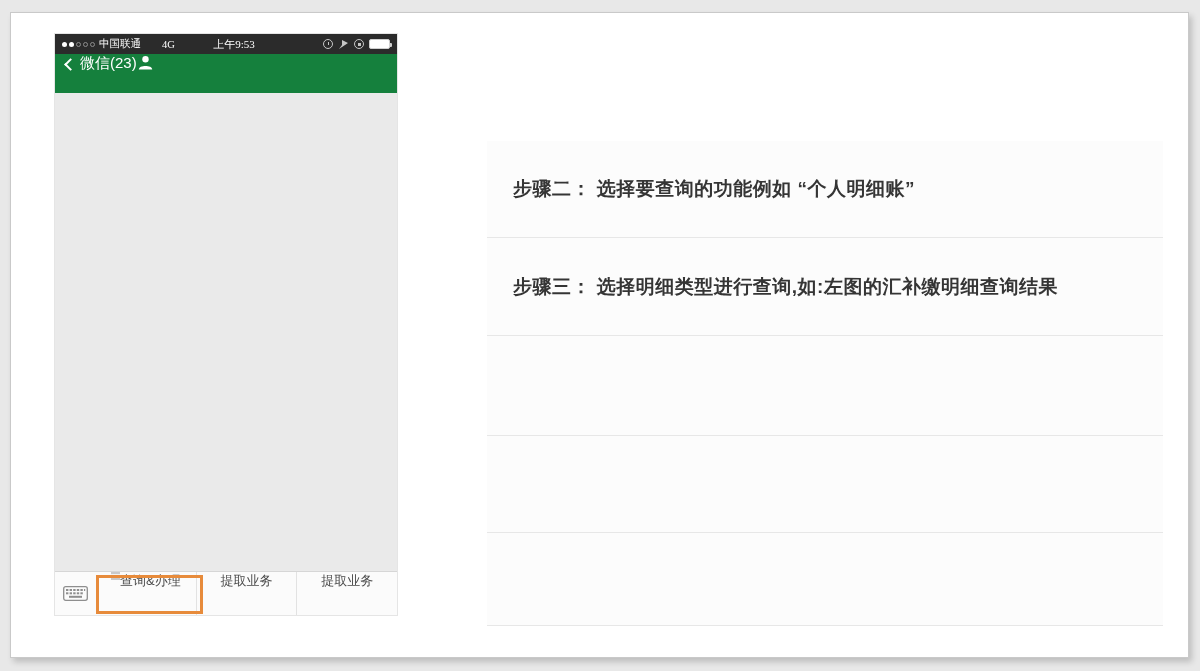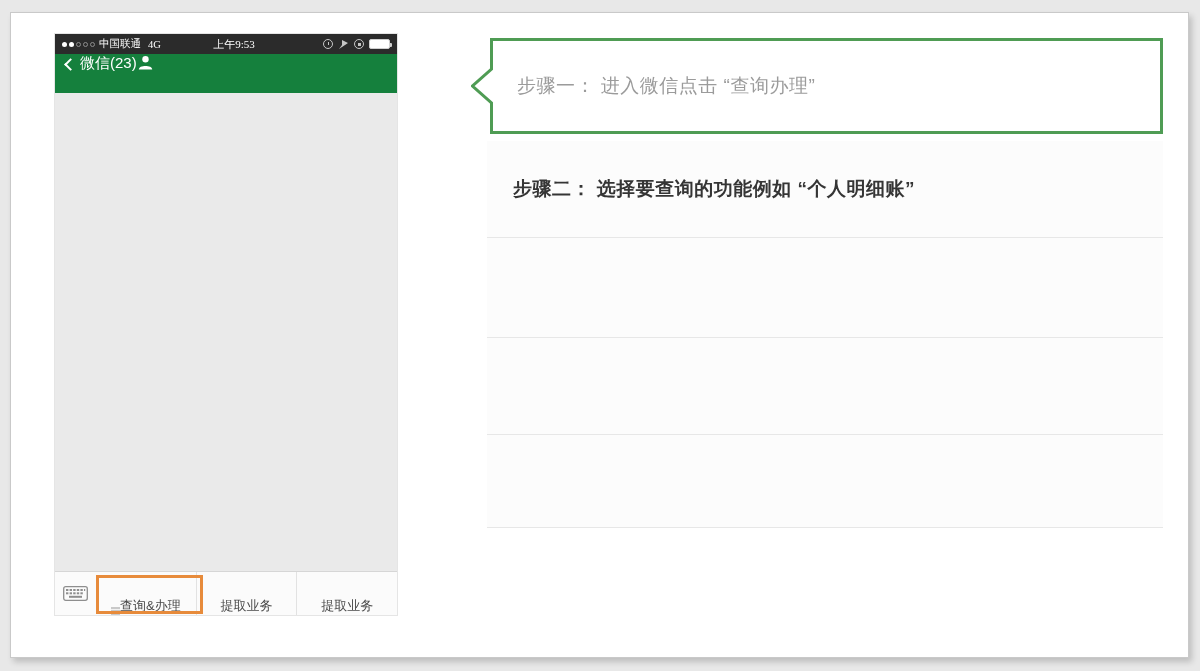--- a/index.html
+++ b/index.html
@@ -13,21 +13,21 @@
   
   .phone { position:absolute; left:44px; top:21px; width:342px; height:581px;
     display:flex; flex-direction:column; box-shadow:0 0 0 1px rgba(0,0,0,.10); }
 
   .statusbar { height:20px; background:#2b2b2b; color:#fff; display:flex;
     align-items:center; padding:0 7px; font-size:10.5px; position:relative;font-family:Liberation Serif, serif; }
   .sig { display:flex; gap:2px; align-items:center; margin-right:4px; }
   .sig i { width:5px; height:5px; border-radius:50%; display:block; }
   .sig i.on { background:#fff; }
   .sig i.off { border:1px solid #8d8d8d; }
-  .net { margin-left:7px; }
+  .net { margin-left:21px; }
   .sb-time { position:absolute; left:16px; right:0; text-align:center; font-size:11px; }
   .sb-right { margin-left:auto; display:flex; align-items:center; gap:5px; }
   .clockic { width:10px; height:10px; border:1px solid #c7c7c7; border-radius:50%; position:relative; }
   .clockic:after { content:""; position:absolute; left:4px; top:2px; width:1px; height:3px; background:#c7c7c7; }
   .lockic { width:10px; height:10px; border:1px solid #c7c7c7; border-radius:50%; position:relative; }
   .lockic:after { content:""; position:absolute; left:3px; top:3px; width:3px; height:3px; background:#c7c7c7; }
   .batt { width:21px; height:10px; border:1px solid #cfcfcf; border-radius:2px;
     position:relative; background:#fff; }
   .batt:after { content:""; position:absolute; right:-3px; top:2.5px; width:2px; height:4px;
     background:#cfcfcf; border-radius:0 1px 1px 0; }
@@ -39,21 +39,21 @@
     transform:rotate(45deg); display:inline-block; margin-top:1px; }
   .nav-title { flex:1; text-align:center; font-size:17px; font-weight:bold;
     display:flex; align-items:center; justify-content:center; gap:4px; }
   .hset { opacity:.75; }
 
   .chat { flex:1; background:#eaeaea; }
 
   .menubar { height:44px; background:#fbfbfb; border-top:1px solid #d6d6d6;
     display:flex; align-items:stretch; position:relative; }
   .kbcell { width:41px; display:flex; align-items:center; justify-content:center; }
-  .mcell { flex:1; display:flex; align-items:flex-end; justify-content:center;
+  .mcell { flex:1; display:flex; align-items:flex-start; justify-content:center;
     font-size:13px; color:#4a4a4a; }
   .mcell.b { border-left:1px solid #e2e2e2; }
   .mcell:first-of-type { flex:0 0 109px; }
   .gridic { width:9px; height:8px; background:
     linear-gradient(#c9c9c9 0 2px, #f2f2f2 2px 3px, #c9c9c9 3px 5px, #f2f2f2 5px 6px, #c9c9c9 6px 8px); }
   .hilite { position:absolute; left:41px; top:3px; width:107px; height:39px;
     border:3px solid #e78b3b; pointer-events:none; }
 
   
   .bubble { position:absolute; left:460px; top:25px; width:692px; height:96px; }
@@ -136,29 +136,26 @@
       <span class="mcell b">
         <span>提取业务</span>
       </span>
       <span class="mcell b">
         <span>提取业务</span>
       </span>
       <span class="hilite"></span>
     </div>
   </div>
 
-  <div class="bubble">
-    <svg width="692" height="96" viewBox="0 0 692 96">
-      <path d="M 20.5 1.5 H 690.5 V 94.5 H 20.5 V 65 L 1.5 48 L 20.5 31 Z" fill="#ffffff" stroke="#4f9c54" stroke-width="3" stroke-linejoin="miter"></path>
-    </svg>
-    <div class="txt">步骤一： 进入微信点击 “查询办理”</div>
-  </div>
 
   <div class="rows">
     <div class="row r1">
       <span>步骤二： 选择要查询的功能例如 “个人明细账”</span>
+    </div>
+    <div class="row r2">
+      <span>步骤三： 选择明细类型进行查询,如:左图的汇补缴明细查询结果</span>
     </div>
     <div class="row r3"></div>
     <div class="row r4"></div>
     <div class="row r5"></div>
   </div>
 
 </div>
 
 </body></html>

